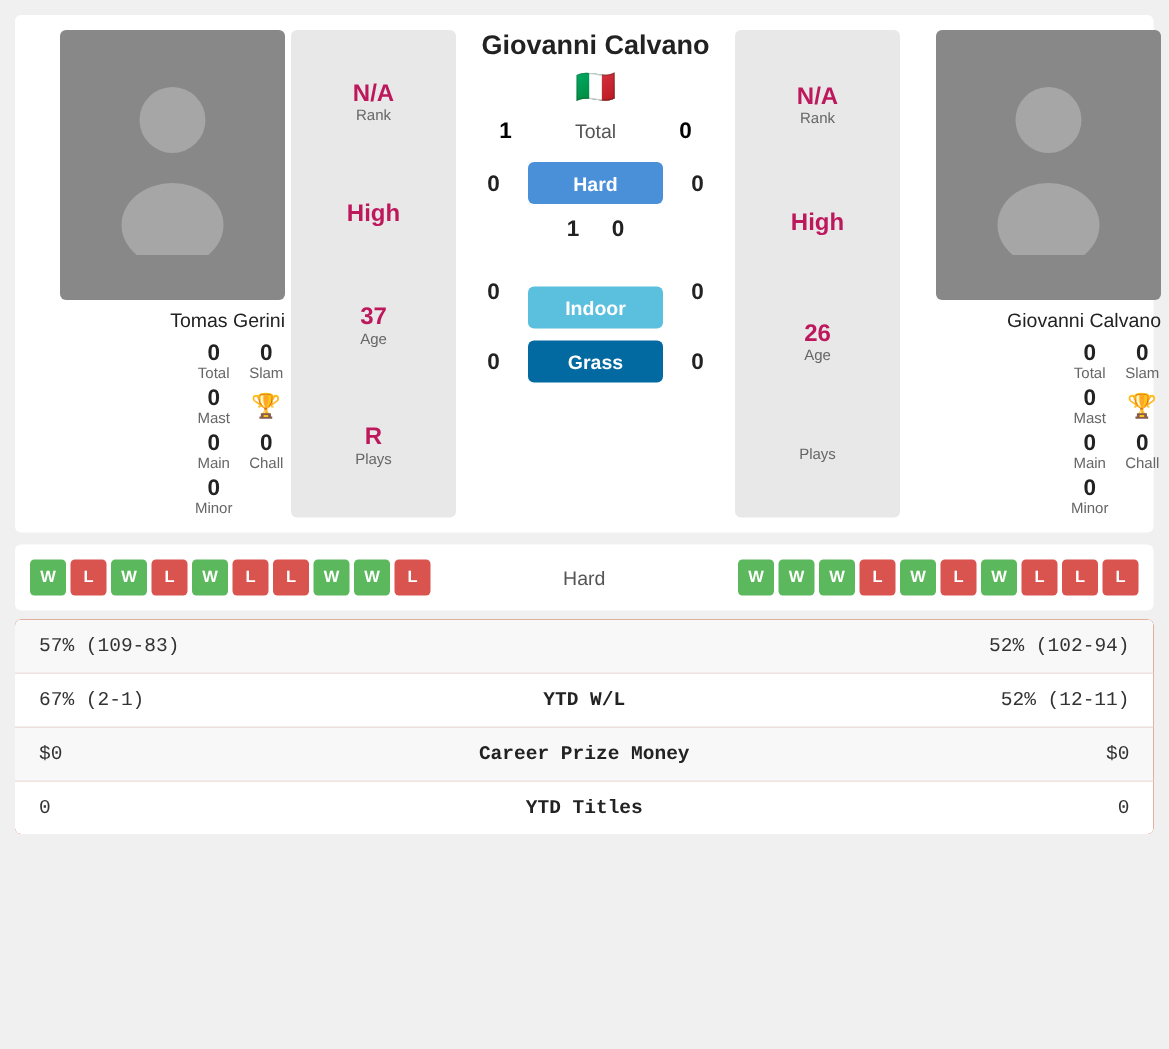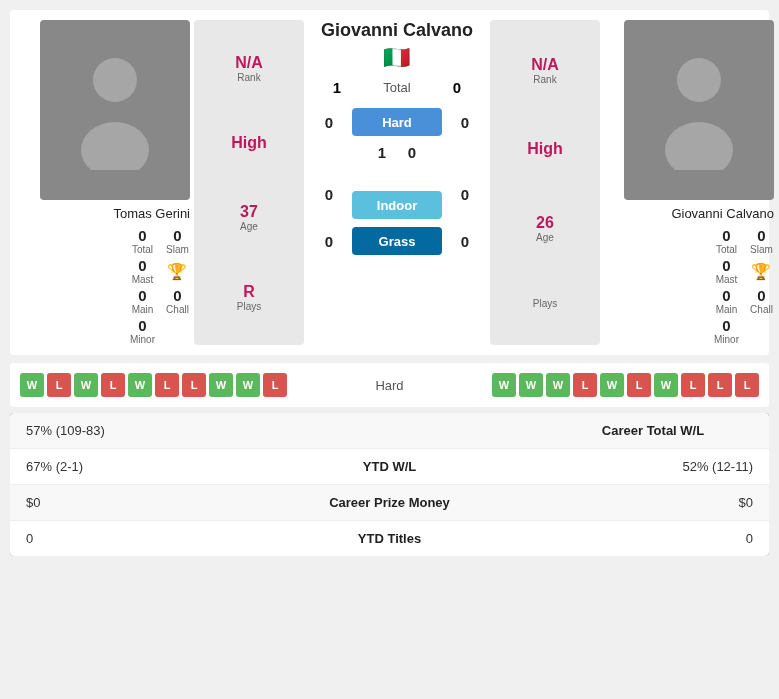--- a/index.html
+++ b/index.html
@@ -208,20 +208,21 @@
     }
 
     .badge-w { background: #5cb85c; }
     .badge-l { background: #d9534f; }
 
     
     .stats-table {
       background: #c2410c;
       border-radius: 4px;
       overflow: hidden;
+      font-family: Liberation Mono, monospace;
     }
 
     .stats-row {
       display: flex;
       align-items: center;
       border-bottom: 1px solid #eee;
       padding: 10px 16px;
     }
 
     .stats-row:last-child { border-bottom: none; }
@@ -451,21 +452,21 @@
           <div class="badge badge-l">L</div>
           <div class="badge badge-l">L</div>
           <div class="badge badge-l">L</div>
         </div>
     </div>
   </div>
 
   <div class="stats-table" id="stats-table">
       <div class="stats-row">
         <div class="stats-left">57% (109-83)</div>
-        <div class="stats-center stats-center-label">Career Total W/L</div>
+        <div class="stats-right">52% (102-94)</div>
       </div>
       <div class="stats-row">
         <div class="stats-left">67% (2-1)</div>
         <div class="stats-center stats-center-label">YTD W/L</div>
         <div class="stats-right">52% (12-11)</div>
       </div>
       <div class="stats-row">
         <div class="stats-left">$0</div>
         <div class="stats-center stats-center-label">Career Prize Money</div>
         <div class="stats-right">$0</div>

